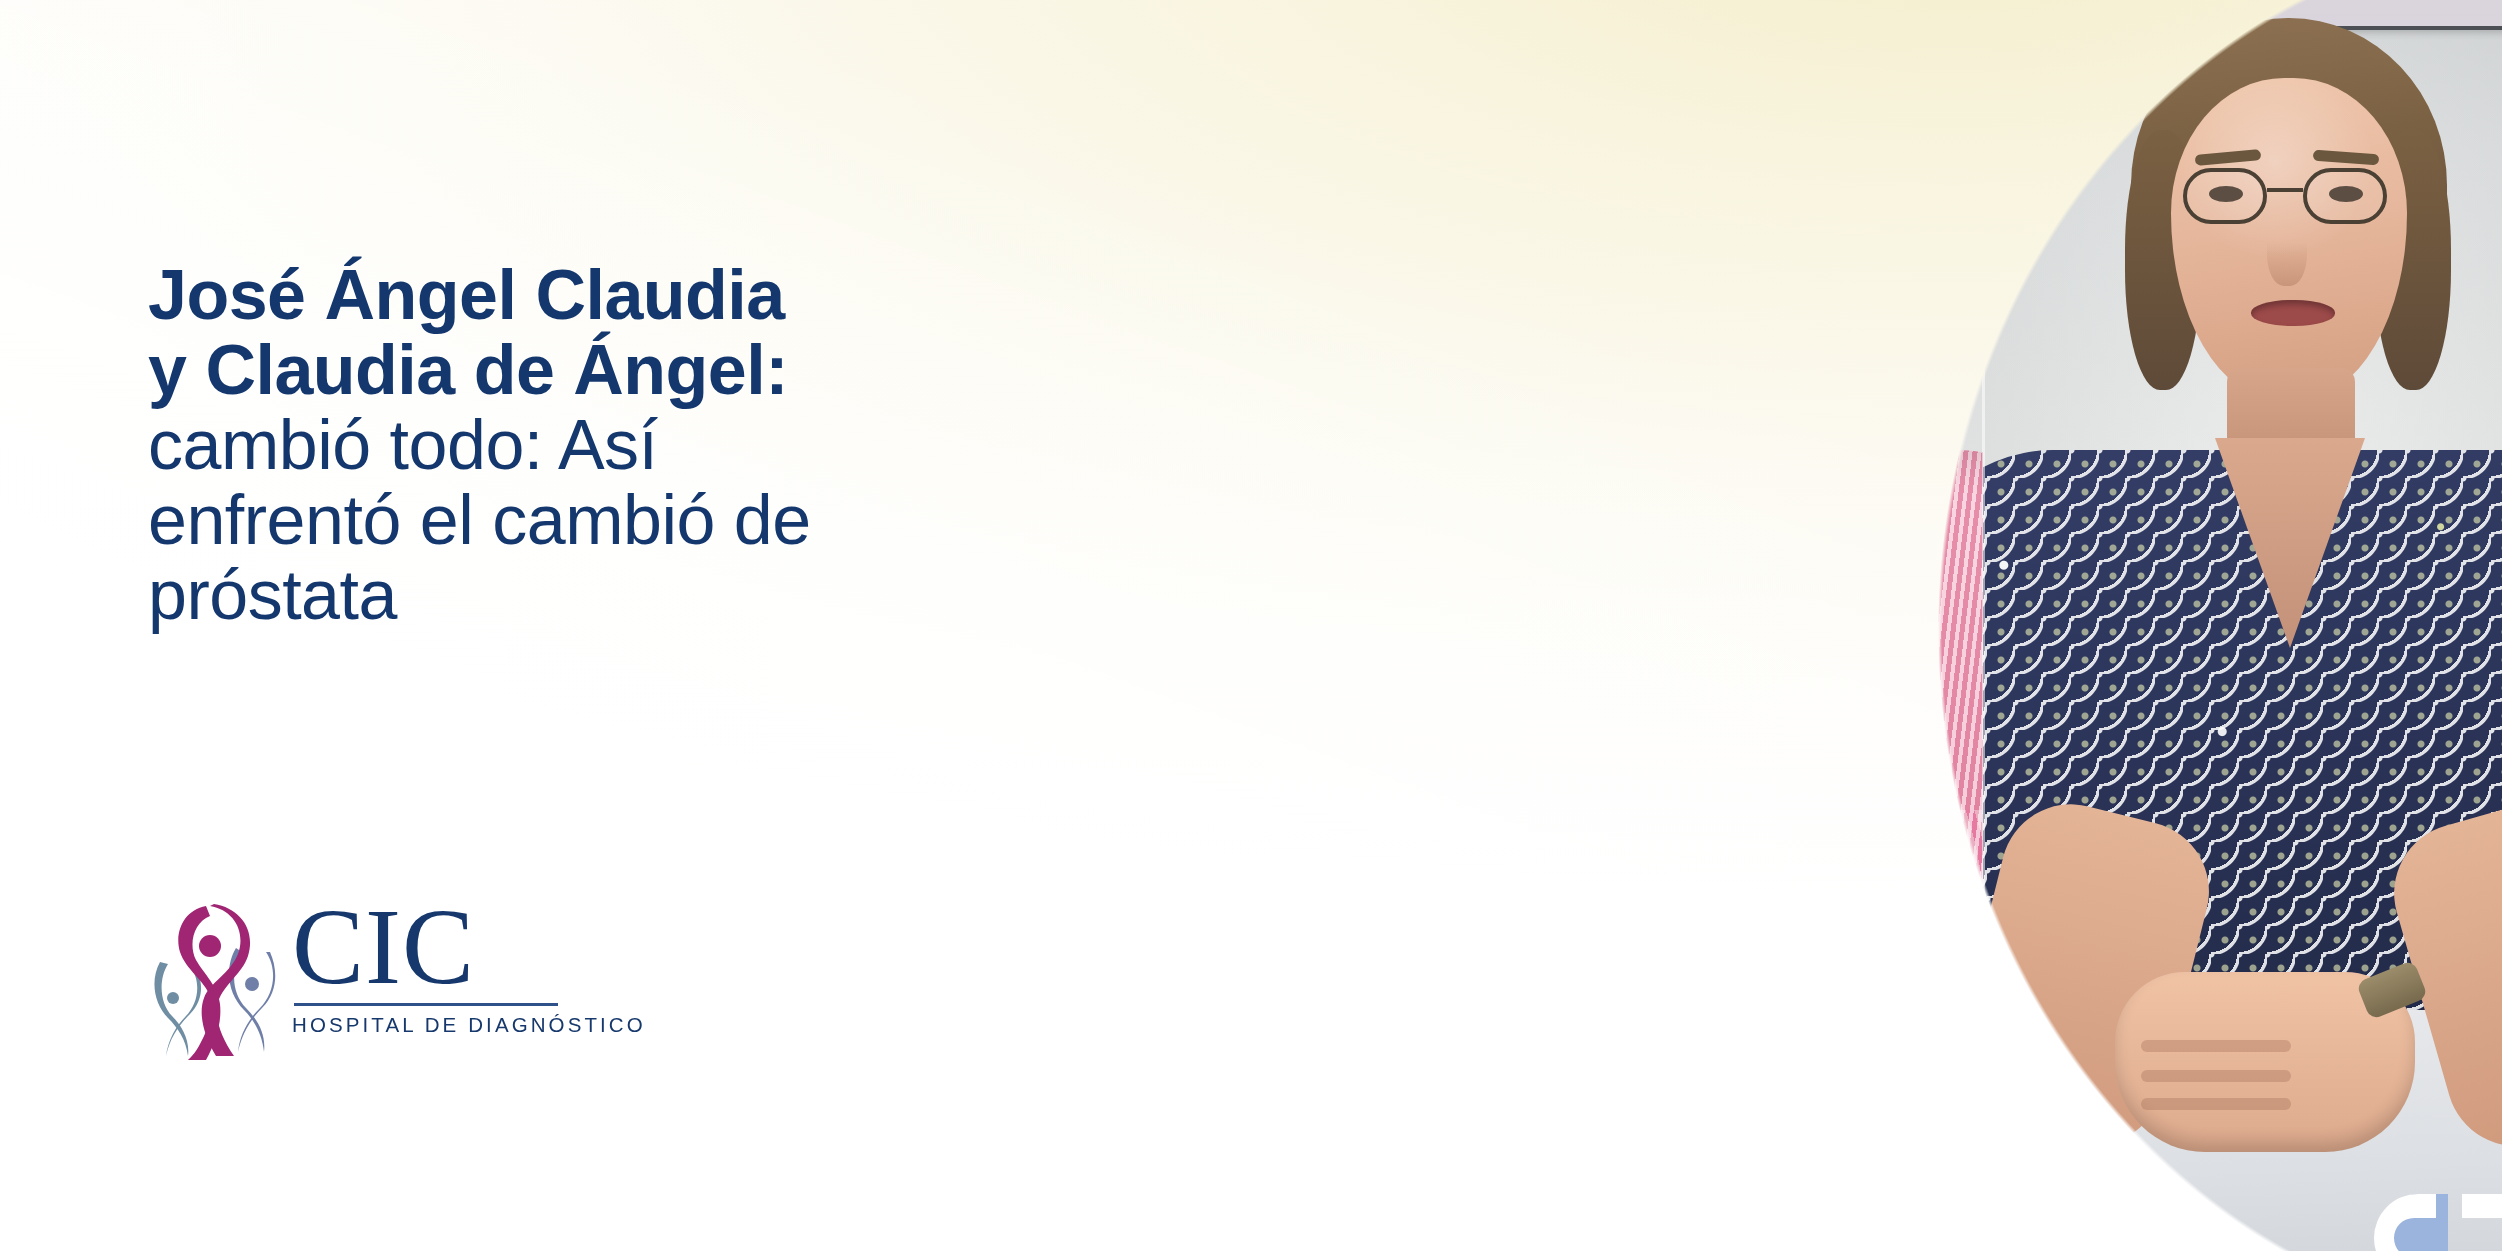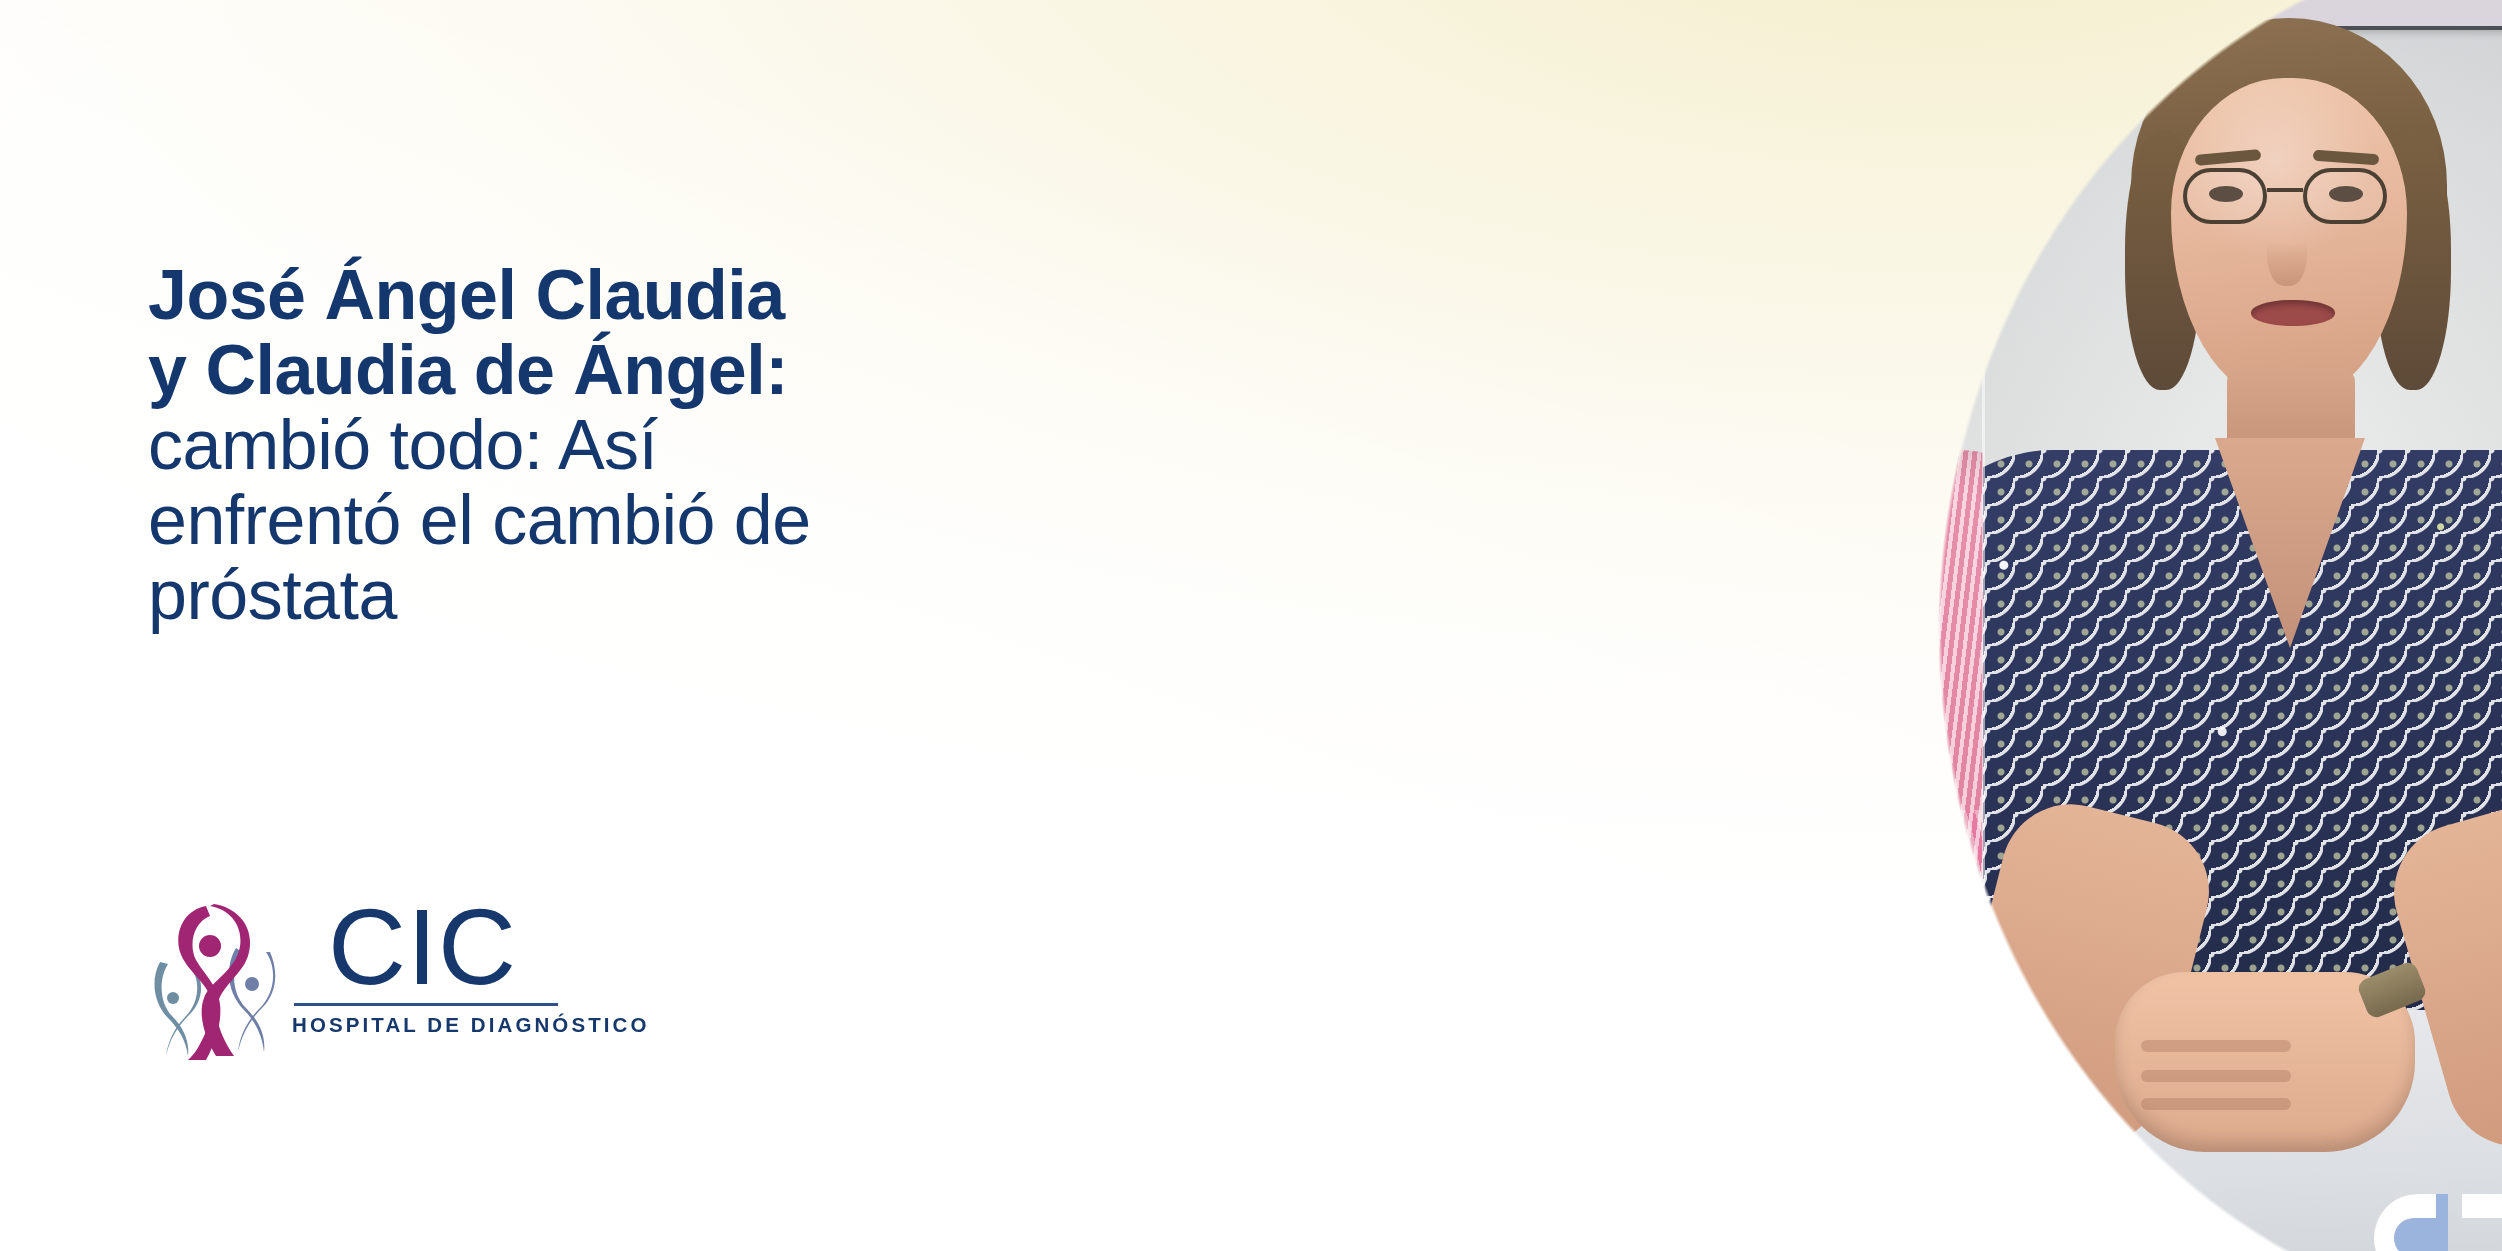--- a/index.html
+++ b/index.html
@@ -173,26 +173,26 @@
     margin:0;color:#14376e;letter-spacing:-.5px;
     font-size:70px;line-height:1.07;font-weight:400;
   }
   .headline .names{font-weight:700;display:block;}
   .headline .sub{font-weight:400;display:block;}
 
   .logo{position:absolute;left:148px;top:900px;width:400px;height:175px;}
   .logo-mark{position:absolute;left:0;top:0;width:128px;height:160px;}
   .logo-text{position:absolute;left:144px;top:-4px;}
   .logo-cic{
-    font-family:Liberation Sans, sans-serif;font-size:108px;line-height:.95;
-    color:#16386c;letter-spacing:1px;font-weight:400;margin-left:36px;
+    font-family:Liberation Serif, serif;font-size:108px;line-height:.95;
+    color:#16386c;letter-spacing:1px;font-weight:400;
   }
   .logo-rule{width:264px;height:3px;background:#2d5188;margin:4px 0 7px 2px;}
   .logo-tag{
-    font-size:20.5px;font-weight:700;color:#16386c;letter-spacing:3.1px;
+    font-size:20.5px;font-weight:400;color:#16386c;letter-spacing:3.1px;
     white-space:nowrap;
   }
 </style>
 </head>
 <body>
 
 <div id="stage">
 
   <div class="bg-base"></div>
   <div class="bg-wash"></div>

